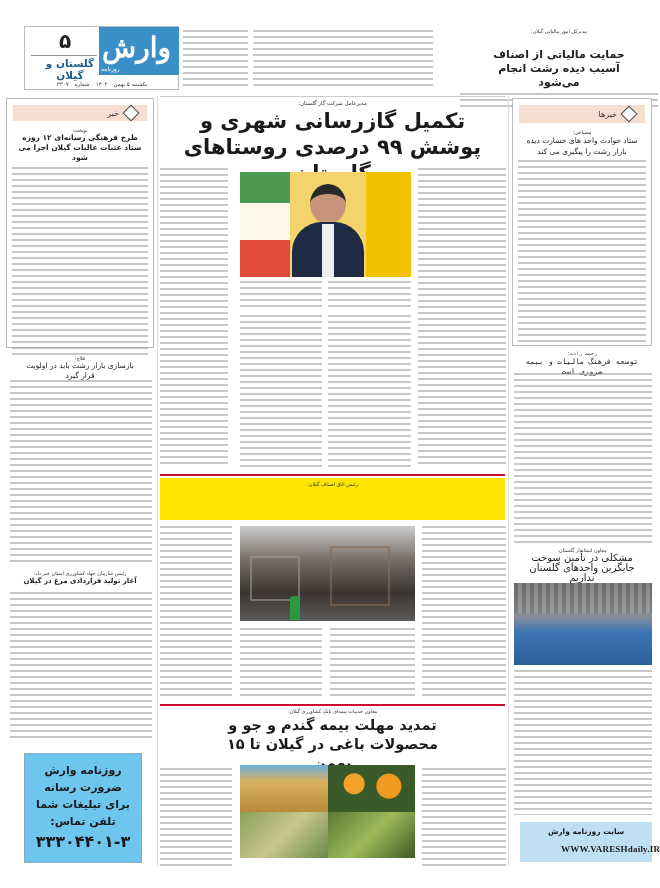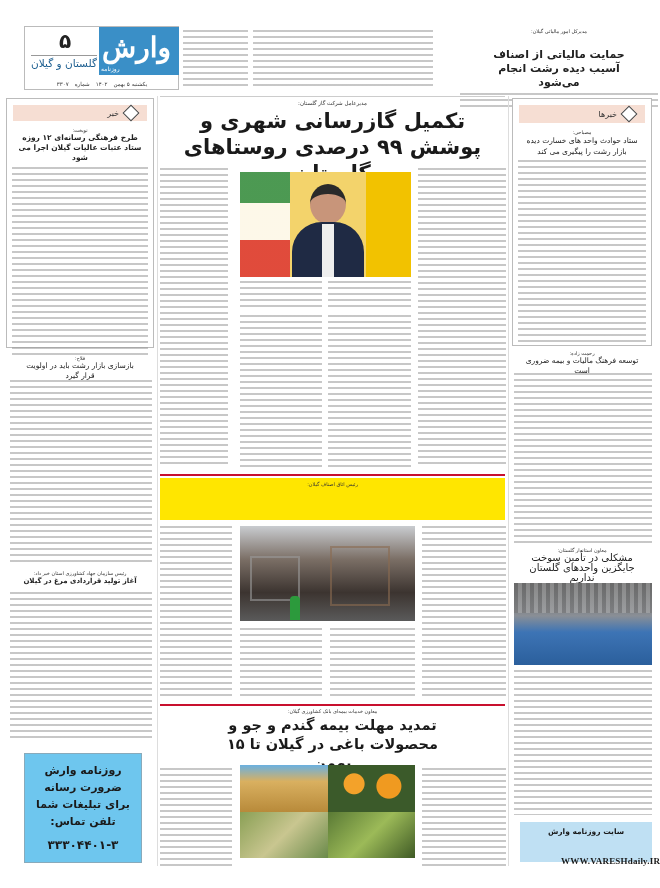--- a/index.html
+++ b/index.html
@@ -17,21 +17,21 @@
 </head>
 <body>
 
 <div class="abs" style="left:24px;top:26px;width:155px;height:64px;border:1px solid #bbb;">
   <div class="abs" style="left:74px;top:0;width:80px;height:48px;background:#3a8fc7;">
     <div class="abs" style="right:8px;top:4px;font-size:28px;color:#fff;font-family:'DejaVu Serif',serif;font-weight:bold;">وارش</div>
     <div class="abs" style="left:2px;bottom:3px;font-size:6px;color:#fff;">روزنامه</div>
   </div>
   <div class="abs" style="left:20px;top:2px;width:40px;text-align:center;font-size:20px;font-weight:bold;color:#222;">۵</div>
   <div class="abs" style="left:6px;top:28px;width:66px;height:1px;background:#999;"></div>
-  <div class="abs" style="left:4px;top:30px;width:70px;text-align:center;font-size:10.5px;color:#1a5d8f;font-weight:normal;">گلستان و گیلان</div>
+  <div class="abs" style="left:10px;top:30px;width:70px;text-align:center;font-size:10.5px;color:#1a5d8f;font-weight:bold;">گلستان و گیلان</div>
   <div class="abs" style="left:0;top:50px;width:154px;height:13px;display:flex;justify-content:center;gap:6px;font-size:5.5px;color:#333;align-items:center;">
     <span>یکشنبه ۵ بهمن</span>
     <span>۱۴۰۲</span>
     <span>شماره</span>
     <span>۳۳۰۷</span>
   </div>
 </div>
 
 <div class="abs lines" style="left:183px;top:30px;width:65px;height:58px;"></div>
 <div class="abs lines" style="left:253px;top:30px;width:180px;height:58px;"></div>
@@ -99,38 +99,38 @@
 <div class="abs box" style="left:512px;top:98px;width:140px;height:248px;">
   <div class="news-tag" style="margin:6px;height:18px;">
     <span class="diamond"></span>
     <span>خبرها</span>
   </div>
   <div class="kicker" style="font-size:5px;">مصباحی:</div>
   <div class="h-sm" style="font-size:7.5px;line-height:11px;font-weight:normal;padding:0 6px;">ستاد حوادث واحد های خسارت دیده بازار رشت را پیگیری می کند</div>
   <div class="lines" style="margin:3px 5px 0;height:182px;"></div>
 </div>
 
-<div class="abs" style="left:512px;top:350px;width:140px;">
+<div class="abs" style="left:512px;top:350px;width:140px;font-family:Liberation Mono, monospace;">
   <div class="kicker" style="font-size:5px;">رحمت زاده:</div>
   <div class="h-sm" style="font-size:7.5px;line-height:10px;font-weight:normal;padding:0 10px;">توسعه فرهنگ مالیات و بیمه ضروری است</div>
 </div>
 <div class="abs lines" style="left:514px;top:373px;width:138px;height:170px;"></div>
 
 <div class="abs" style="left:512px;top:547px;width:140px;">
   <div class="kicker" style="font-size:5px;">معاون استاندار گلستان:</div>
   <div class="h-sm" style="font-size:10px;line-height:10px;font-weight:normal;padding:0 12px;">مشکلی در تأمین سوخت جایگزین واحدهای گلستان نداریم</div>
 </div>
 <div class="abs" style="left:514px;top:583px;width:138px;height:82px;background:linear-gradient(to bottom,#555 0%,#8a8f96 40%,#3d74b5 60%,#2b5f9c 100%);">
   <div class="abs" style="left:0;top:0;width:138px;height:30px;background:repeating-linear-gradient(90deg,#777 0 4px,#aaa 4px 8px);opacity:0.6;"></div>
 </div>
 <div class="abs lines" style="left:514px;top:670px;width:138px;height:145px;"></div>
 
 <div class="abs" style="left:520px;top:822px;width:132px;height:40px;background:#bfe0f3;text-align:center;direction:rtl;">
   <div style="font-size:7.5px;font-weight:bold;color:#1a1a1a;margin-top:5px;">سایت روزنامه وارش</div>
-  <div style="font-family:'Liberation Serif',serif;font-size:9px;font-weight:bold;color:#1a1a1a;direction:ltr;margin-top:20px;letter-spacing:0.2px;padding-left:41px;">WWW.VARESHdaily.IR</div>
+  <div style="font-family:'Liberation Serif',serif;font-size:9px;font-weight:bold;color:#1a1a1a;direction:ltr;margin-top:8px;letter-spacing:0.2px;padding-left:41px;">WWW.VARESHdaily.IR</div>
 </div>
 
 <div class="abs box" style="left:6px;top:98px;width:148px;height:250px;">
   <div class="news-tag" style="margin:6px;height:16px;">
     <span class="diamond"></span>
     <span>خبر</span>
   </div>
   <div class="kicker" style="font-size:5px;">نوبخت:</div>
   <div class="h-sm" style="font-size:7.5px;line-height:10px;padding:0 6px;">طرح فرهنگی رسانه‌ای ۱۲ روزه ستاد عتبات عالیات گیلان اجرا می شود</div>
   <div class="lines" style="margin:4px 5px 0;height:188px;"></div>
@@ -146,17 +146,17 @@
   <div class="kicker" style="font-size:5px;">رئیس سازمان جهاد کشاورزی استان خبر داد:</div>
   <div class="h-sm" style="font-size:7px;line-height:10px;">آغاز تولید قراردادی مرغ در گیلان</div>
 </div>
 <div class="abs lines" style="left:10px;top:592px;width:142px;height:150px;"></div>
 
 <div class="abs" style="left:24px;top:753px;width:118px;height:110px;background:#6ec6ee;border:1px solid #8ab;text-align:center;color:#1a1a1a;">
   <div style="font-size:11px;font-weight:bold;margin-top:10px;">روزنامه وارش</div>
   <div style="font-size:11px;font-weight:bold;margin-top:4px;">ضرورت رسانه</div>
   <div style="font-size:11px;font-weight:bold;margin-top:4px;">برای تبلیغات شما</div>
   <div style="font-size:11px;font-weight:bold;margin-top:4px;">تلفن تماس:</div>
-  <div style="font-size:12px;font-weight:bold;margin-top:10px;">۳۳۳۰۴۴۰۱-۳</div>
+  <div style="font-size:16px;font-weight:bold;margin-top:4px;">۳۳۳۰۴۴۰۱-۳</div>
 </div>
 
 <div class="abs" style="left:157px;top:96px;width:1px;height:770px;background:#ddd;"></div>
 <div class="abs" style="left:508px;top:96px;width:1px;height:770px;background:#ddd;"></div>
 
 </body></html>

